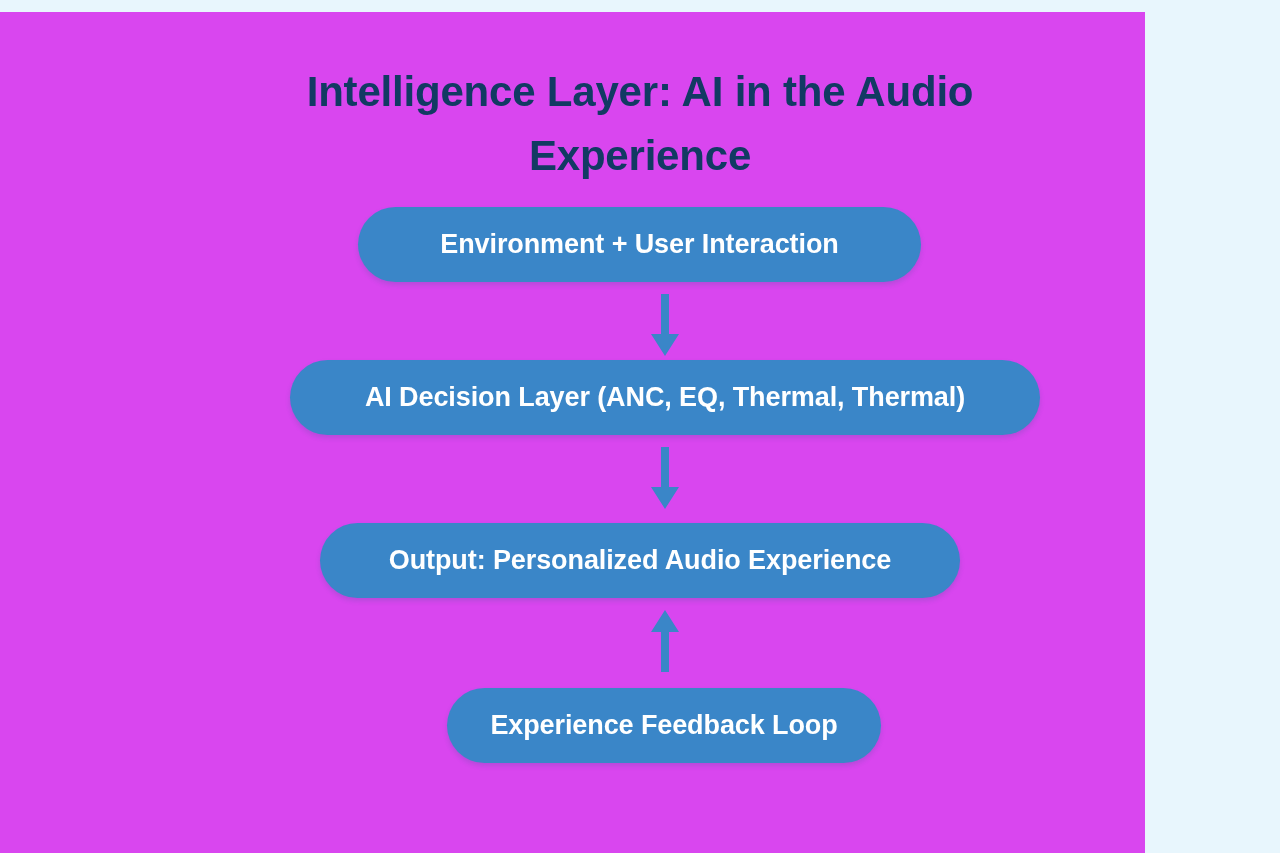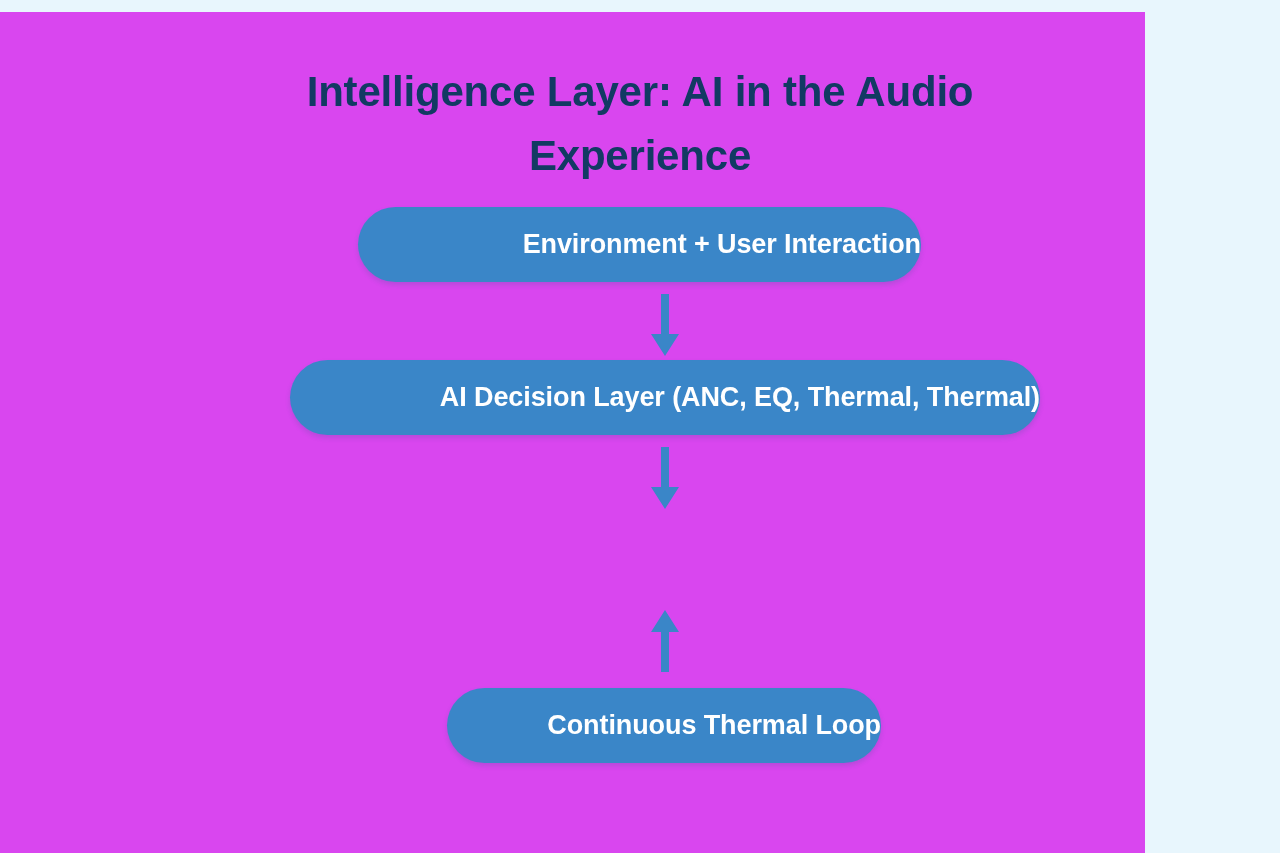--- a/index.html
+++ b/index.html
@@ -38,21 +38,21 @@
     white-space: pre-wrap;
   }
 
   
   .node {
     position: absolute;
     background: #3a86c8;
     border-radius: 400px;
     display: flex;
     align-items: center;
-    justify-content: flex-end;
+    justify-content: center;
     box-shadow: 0 3px 5px rgba(40, 90, 135, 0.20);
     box-sizing: border-box;
   }
   .node-label {
     color: #ffffff;
     font-weight: bold;
     font-size: 27px;
     letter-spacing: -0.1px;
     line-height: 1.1;
     text-align: center;
@@ -97,24 +97,27 @@
   <div class="node" id="node-1">
     <span class="node-label">AI Decision Layer (ANC, EQ, Thermal, Thermal)</span>
   </div>
 
   <div class="arrow" id="arrow-1">
     <svg width="44" height="62" viewBox="0 0 44 62" xmlns="http://www.w3.org/2000/svg">
       <path d="M18 0 h8 v40 h10 L22 62 L8 40 h10 z" fill="#3a86c8"></path>
     </svg>
   </div>
 
+  <div class="node" id="node-2">
+    <span class="node-label">Output: Personalized Audio Experience</span>
+  </div>
 
   <div class="arrow" id="arrow-2">
     <svg width="44" height="62" viewBox="0 0 44 62" xmlns="http://www.w3.org/2000/svg">
       <path d="M22 0 L36 22 h-10 v40 h-8 V22 H8 z" fill="#3a86c8"></path>
     </svg>
   </div>
 
   <div class="node" id="node-3">
-    <span class="node-label">Continuous Thermal Loop</span>
+    <span class="node-label">Experience Feedback Loop</span>
   </div>
 
 </div>
 
 </body></html>

